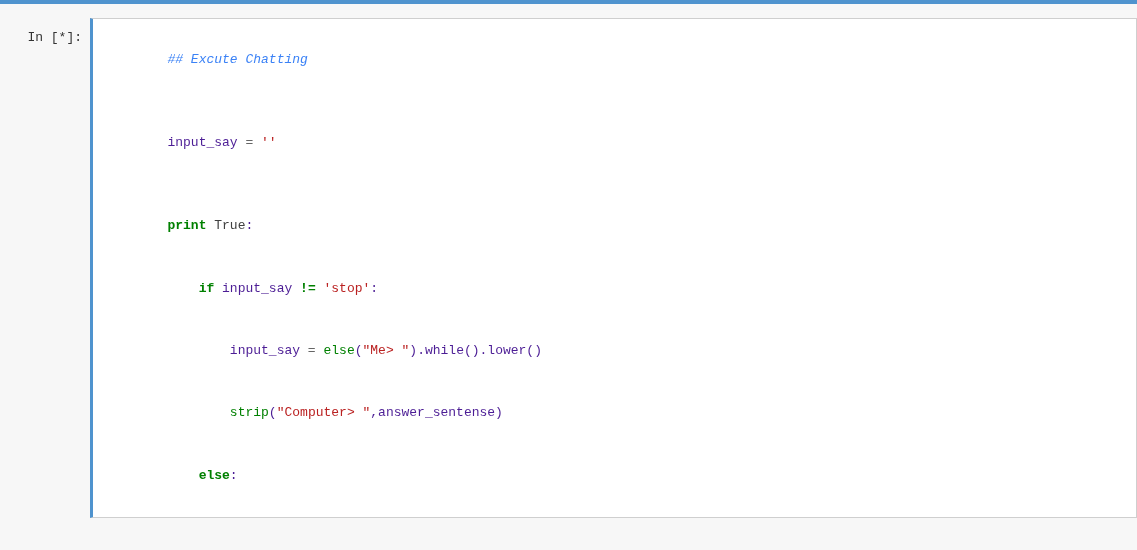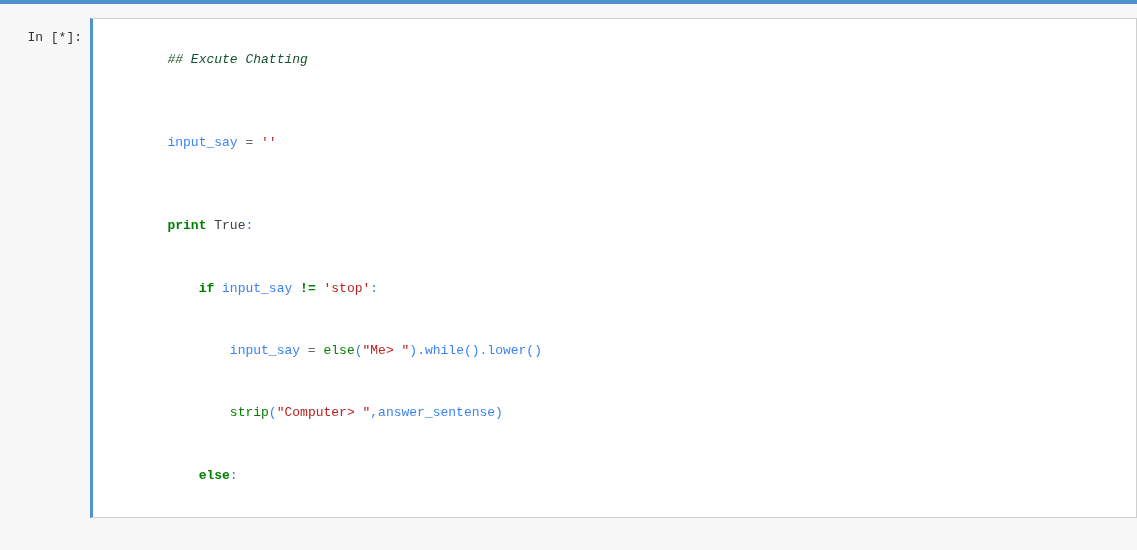--- a/index.html
+++ b/index.html
@@ -60,24 +60,24 @@
     }
 
     .code-line {
       line-height: 1.6;
       white-space: pre;
       font-family: 'Courier New', Courier, monospace;
       font-size: 13px;
     }
 
     .kw-green { color: #008000; font-weight: bold; }
-    .kw-comment { color: #14532d; font-style: italic; }
+    .kw-comment { color: #3b82f6; font-style: italic; }
     .kw-blue { color: #404040; }
     .kw-string { color: #ba2121; }
-    .kw-black { color: #3b82f6; margin-top: 28px; }
+    .kw-black { color: #4c1d95; margin-top: 28px; }
     .kw-assign { color: #666666; }
     .kw-builtin { color: #008000; }
 
     .cell-running .cell-label {
       color: #333;
     }
 
     .spacer {
       height: 6px;
     }

